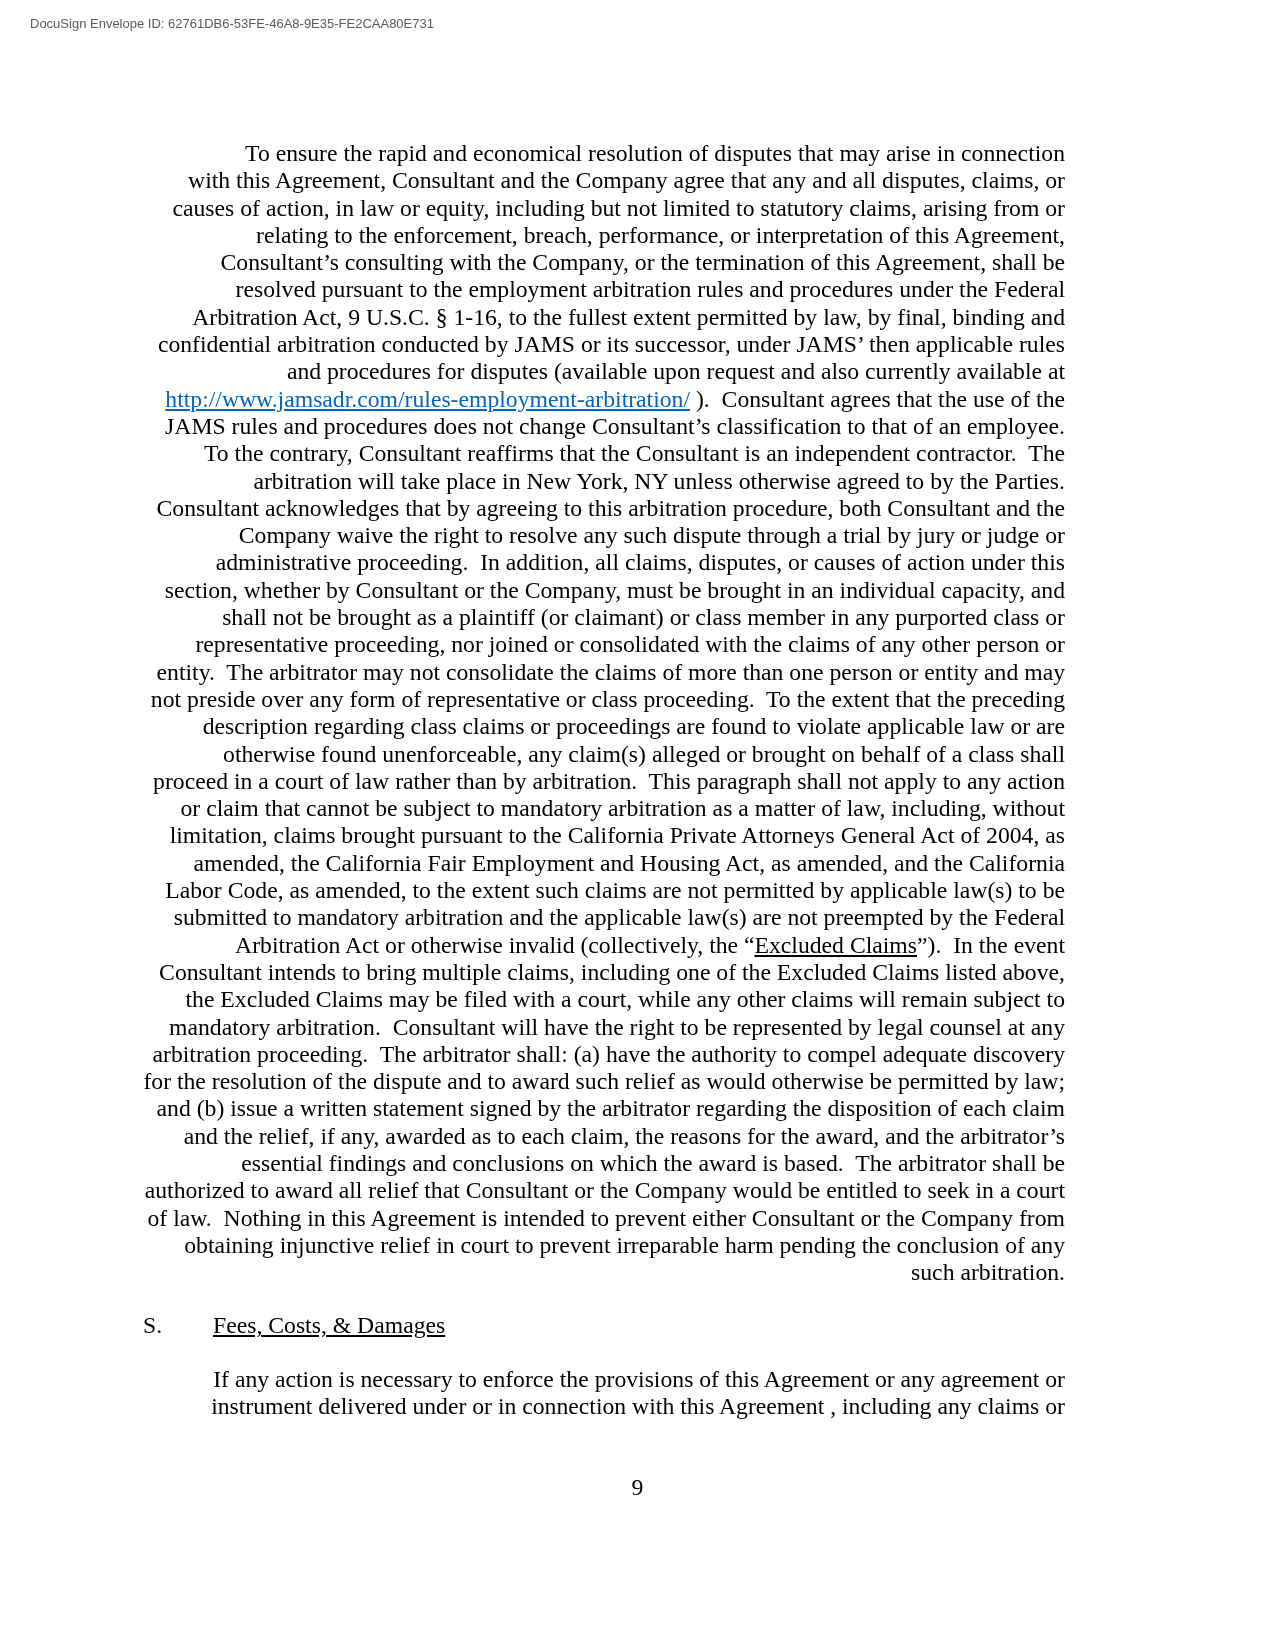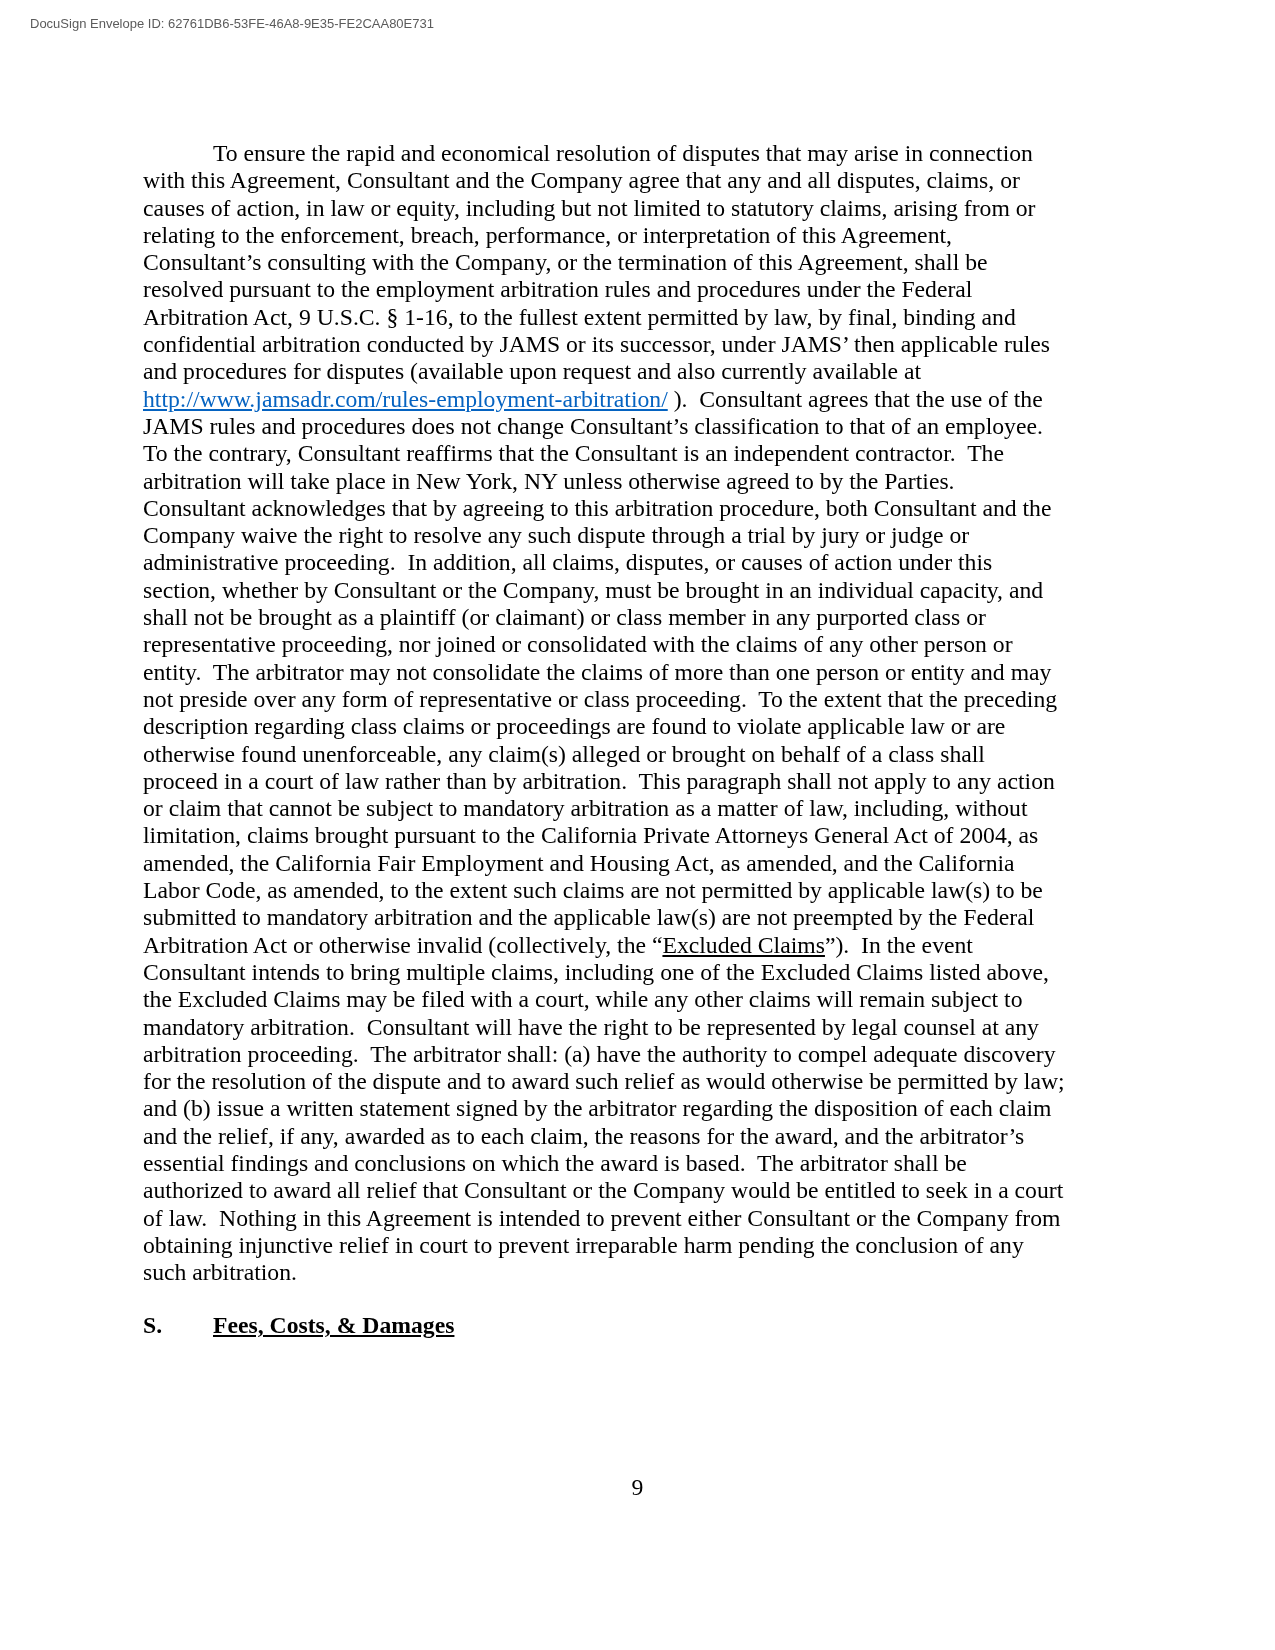--- a/index.html
+++ b/index.html
@@ -29,30 +29,31 @@
       top: 140px;
       width: 922px;
       font-size: 23.7px;
       line-height: 27.3px;
       text-align: left;
     }
     p { margin: 0; }
     .para {
       white-space: pre-wrap;
       text-indent: 70px;
+      text-align: right;
     }
     a.doc-link {
       color: var(--link, #0563C1);
       text-decoration: underline;
       cursor: pointer;
     }
     .underline { text-decoration: underline; }
     .heading {
       margin: 26px 0 26px 0;
-      font-weight: bold;
+      font-weight: normal;
     }
     .sec-letter {
       display: inline-block;
       width: 70px;
     }
     .sec-title { text-decoration: underline; }
     .page-number {
       position: absolute;
       top: 1474px;
       left: 0;
@@ -67,18 +68,19 @@
 <div>
 
   <div class="envelope-header">DocuSign Envelope ID: 62761DB6-53FE-46A8-9E35-FE2CAA80E731</div>
 
   <div class="content">
 
     <p class="para"><span>To ensure the rapid and economical resolution of disputes that may arise in connection with this Agreement, Consultant and the Company agree that any and all disputes, claims, or causes of action, in law or equity, including but not limited to statutory claims, arising from or relating to the enforcement, breach, performance, or interpretation of this Agreement, Consultant’s consulting with the Company, or the termination of this Agreement, shall be resolved pursuant to the employment arbitration rules and procedures under the Federal Arbitration Act, 9 U.S.C. § 1-16, to the fullest extent permitted by law, by final, binding and confidential arbitration conducted by JAMS or its successor, under JAMS’ then applicable rules and procedures for disputes (available upon request and also currently available at </span><a class="doc-link" href="#">http://www.jamsadr.com/rules-employment-arbitration/</a><span> ).  Consultant agrees that the use of the JAMS rules and procedures does not change Consultant’s classification to that of an employee.  To the contrary, Consultant reaffirms that the Consultant is an independent contractor.  The arbitration will take place in New York, NY unless otherwise agreed to by the Parties.  Consultant acknowledges that by agreeing to this arbitration procedure, both Consultant and the Company waive the right to resolve any such dispute through a trial by jury or judge or administrative proceeding.  In addition, all claims, disputes, or causes of action under this section, whether by Consultant or the Company, must be brought in an individual capacity, and shall not be brought as a plaintiff (or claimant) or class member in any purported class or representative proceeding, nor joined or consolidated with the claims of any other person or entity.  The arbitrator may not consolidate the claims of more than one person or entity and may not preside over any form of representative or class proceeding.  To the extent that the preceding description regarding class claims or proceedings are found to violate applicable law or are otherwise found unenforceable, any claim(s) alleged or brought on behalf of a class shall proceed in a court of law rather than by arbitration.  This paragraph shall not apply to any action or claim that cannot be subject to mandatory arbitration as a matter of law, including, without limitation, claims brought pursuant to the California Private Attorneys General Act of 2004, as amended, the California Fair Employment and Housing Act, as amended, and the California Labor Code, as amended, to the extent such claims are not permitted by applicable law(s) to be submitted to mandatory arbitration and the applicable law(s) are not preempted by the Federal Arbitration Act or otherwise invalid (collectively, the “</span><span class="underline">Excluded Claims</span><span>”).  In the event Consultant intends to bring multiple claims, including one of the Excluded Claims listed above, the Excluded Claims may be filed with a court, while any other claims will remain subject to mandatory arbitration.  Consultant will have the right to be represented by legal counsel at any arbitration proceeding.  The arbitrator shall: (a) have the authority to compel adequate discovery for the resolution of the dispute and to award such relief as would otherwise be permitted by law; and (b) issue a written statement signed by the arbitrator regarding the disposition of each claim and the relief, if any, awarded as to each claim, the reasons for the award, and the arbitrator’s essential findings and conclusions on which the award is based.  The arbitrator shall be authorized to award all relief that Consultant or the Company would be entitled to seek in a court of law.  Nothing in this Agreement is intended to prevent either Consultant or the Company from obtaining injunctive relief in court to prevent irreparable harm pending the conclusion of any such arbitration.</span></p>
 
     <p class="heading"><span class="sec-letter">S.</span><span class="sec-title">Fees, Costs, &amp; Damages</span></p>
 
+    <p class="para">If any action is necessary to enforce the provisions of this Agreement or any agreement or instrument delivered under or in connection with this Agreement , including any claims or</p>
 
   </div>
 
   <div class="page-number">9</div>
 
 </div>
 
 </body></html>

